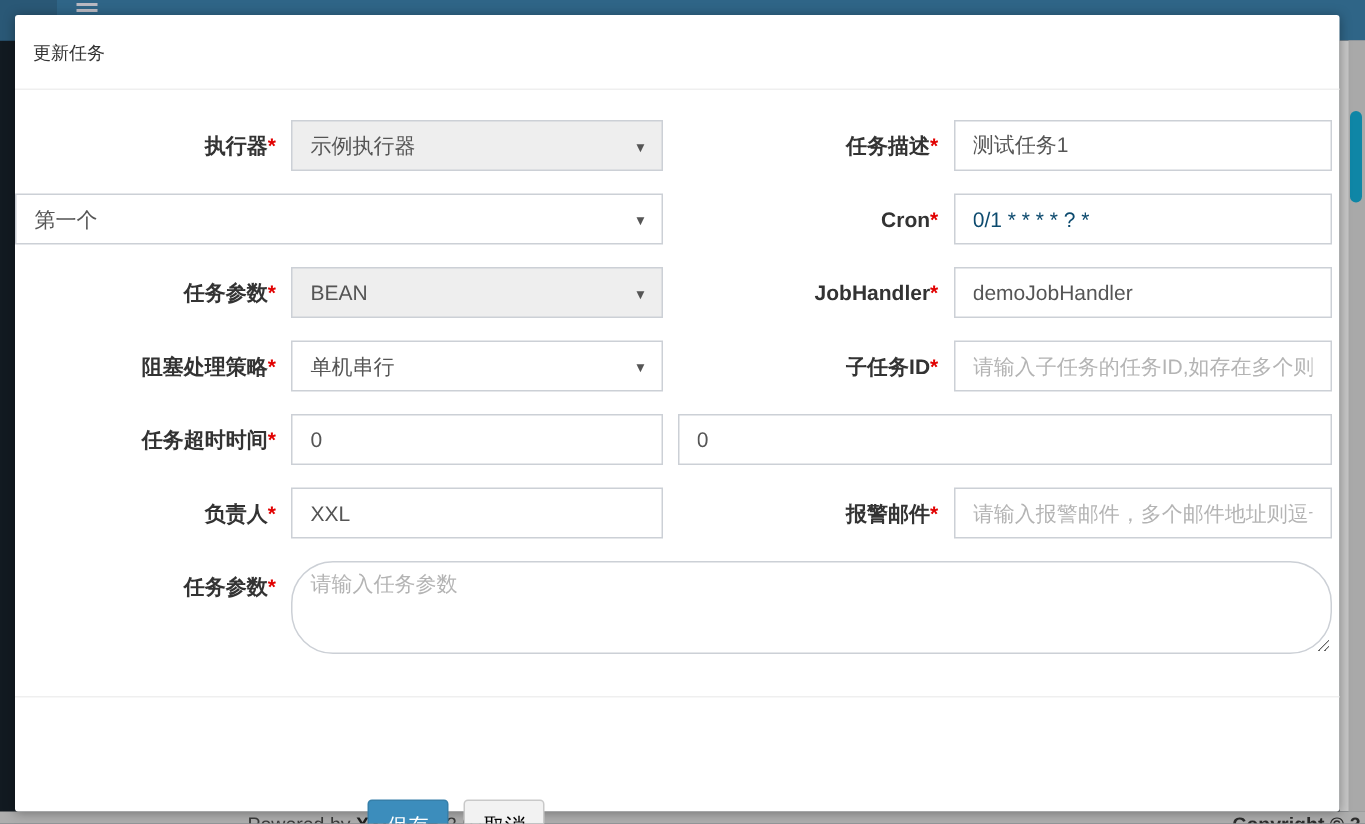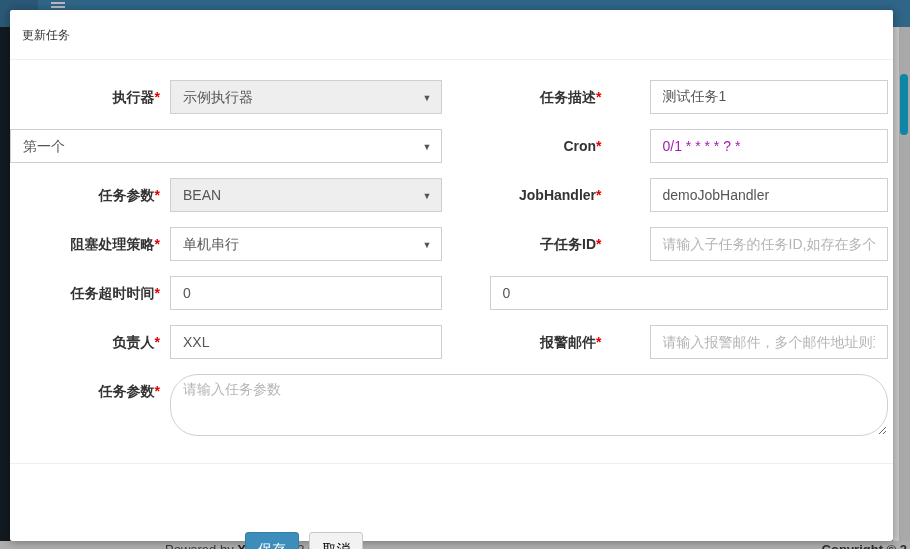--- a/index.html
+++ b/index.html
@@ -54,28 +54,28 @@
   }
   .modal-title {
     height:50px; line-height:50px; padding-left:12px;
     font-size:12px; color:#333;
     border-bottom:1px solid #efefef;
   }
   .form { padding-top:20px; }
   .form-row { display:flex; margin-bottom:15px; }
   .half { width:50%; display:flex; }
   .flabel {
-    width:160px; text-align:right; padding-right:10px;
+    width:184px; text-align:right; padding-right:10px;
     font-size:14px; font-weight:bold; color:#333;
     line-height:34px; white-space:nowrap;
   }
   .flabel .req { color:#e10000; }
   .ctrl { flex:1; position:relative; }
   .half.left  .ctrl { margin-right:10px; }
-  .half.right .ctrl { margin-right:5px;margin-left:38px; }
+  .half.right .ctrl { margin-right:5px; }
 
   input.txt, .select-box, textarea.txt {
     width:100%; height:34px; border:1px solid #ccd0d6;
     font-size:14px; color:#555; padding:6px 12px;
     background:#fff; border-radius:0; outline:none;
     font-family:"Liberation Sans","DejaVu Sans",sans-serif;
   }
   input.txt::placeholder, textarea.txt::placeholder { color:#b4b4b4; opacity:1; }
   .select-box { line-height:20px; position:relative; cursor:pointer; padding-right:24px;
     white-space:nowrap; overflow:hidden; }
@@ -139,21 +139,21 @@
     </div>
 
     <div class="form-row">
       <div class="half left">
         <div class="ctrl">
             <div class="select-box"><span>第一个</span><span class="caret">▼</span></div>
           </div>
       </div>
       <div class="half right">
         <div class="flabel"><span>Cron</span><span class="req">*</span></div>
-        <div class="ctrl"><input class="txt" style="color: #a21caf;" value="0/1 * * * * ? *"></div>
+        <div class="ctrl"><input class="txt" style="color: #0c4a6e;" value="0/1 * * * * ? *"></div>
       </div>
     </div>
 
     <div class="form-row">
       <div class="half left">
         <div class="flabel"><span>任务参数</span><span class="req">*</span></div>
         <div class="ctrl">
             <div class="select-box disabled"><span>BEAN</span><span class="caret">▼</span></div>
           </div>
       </div>

